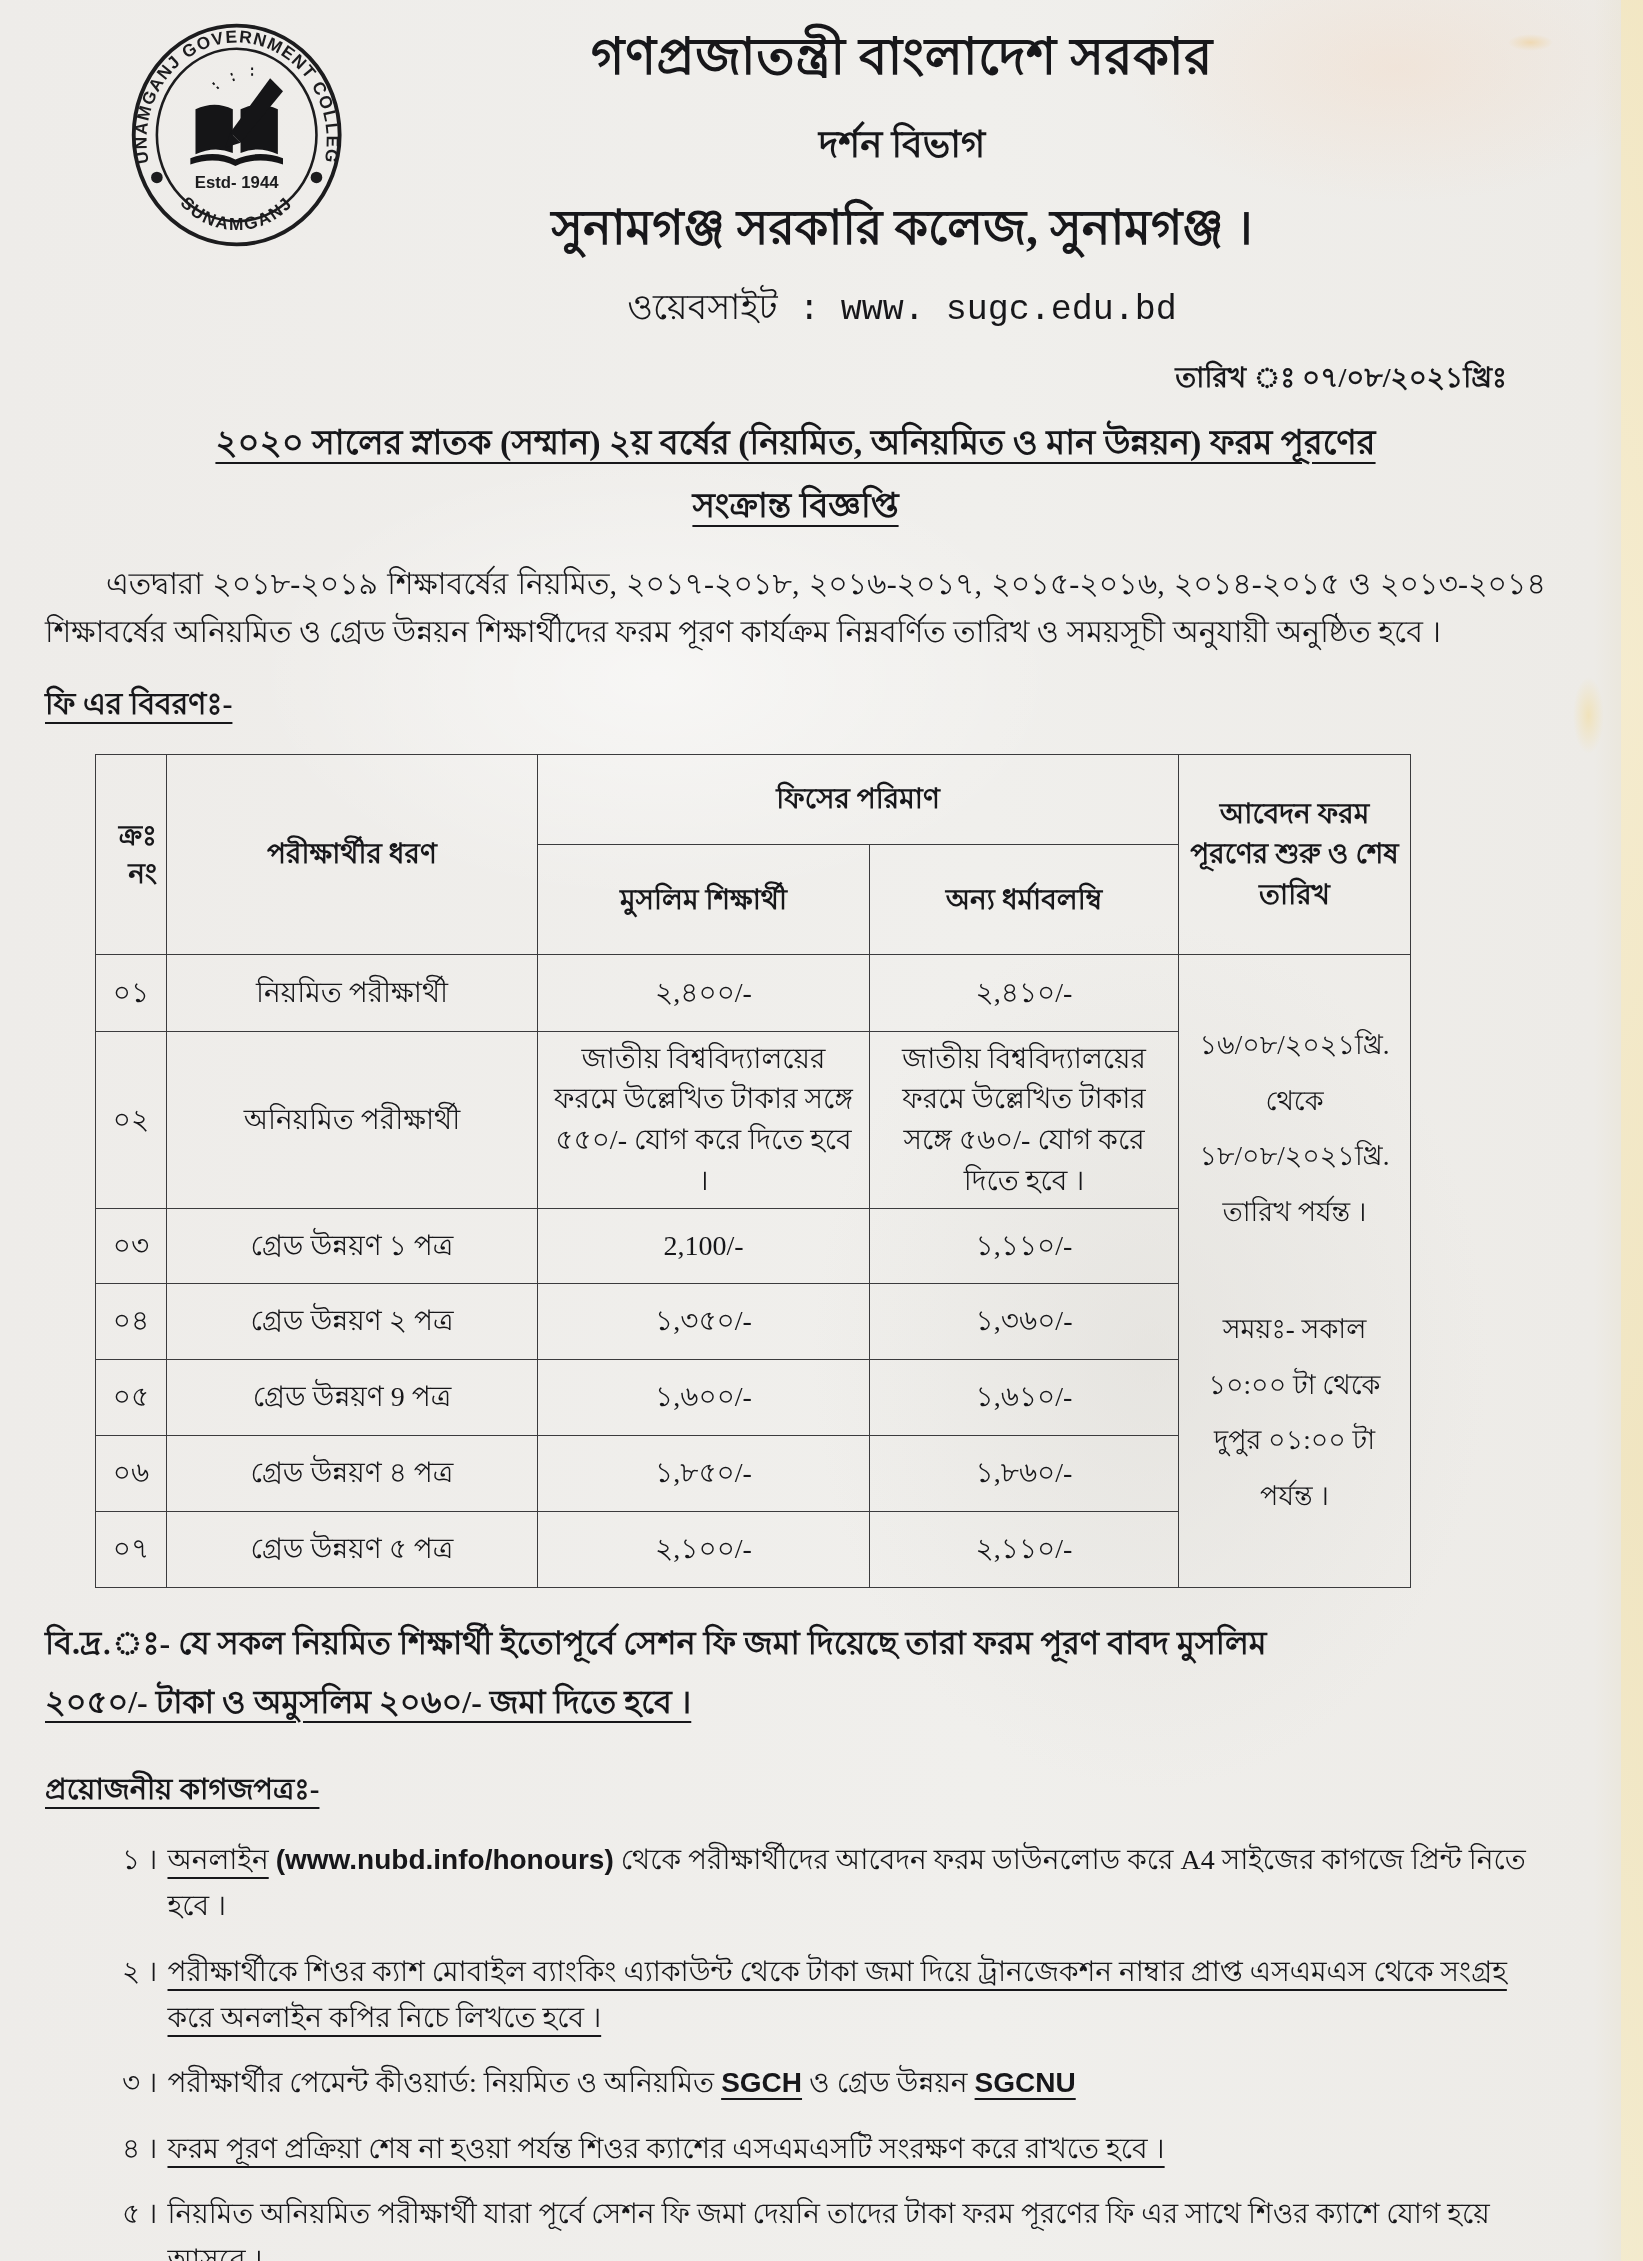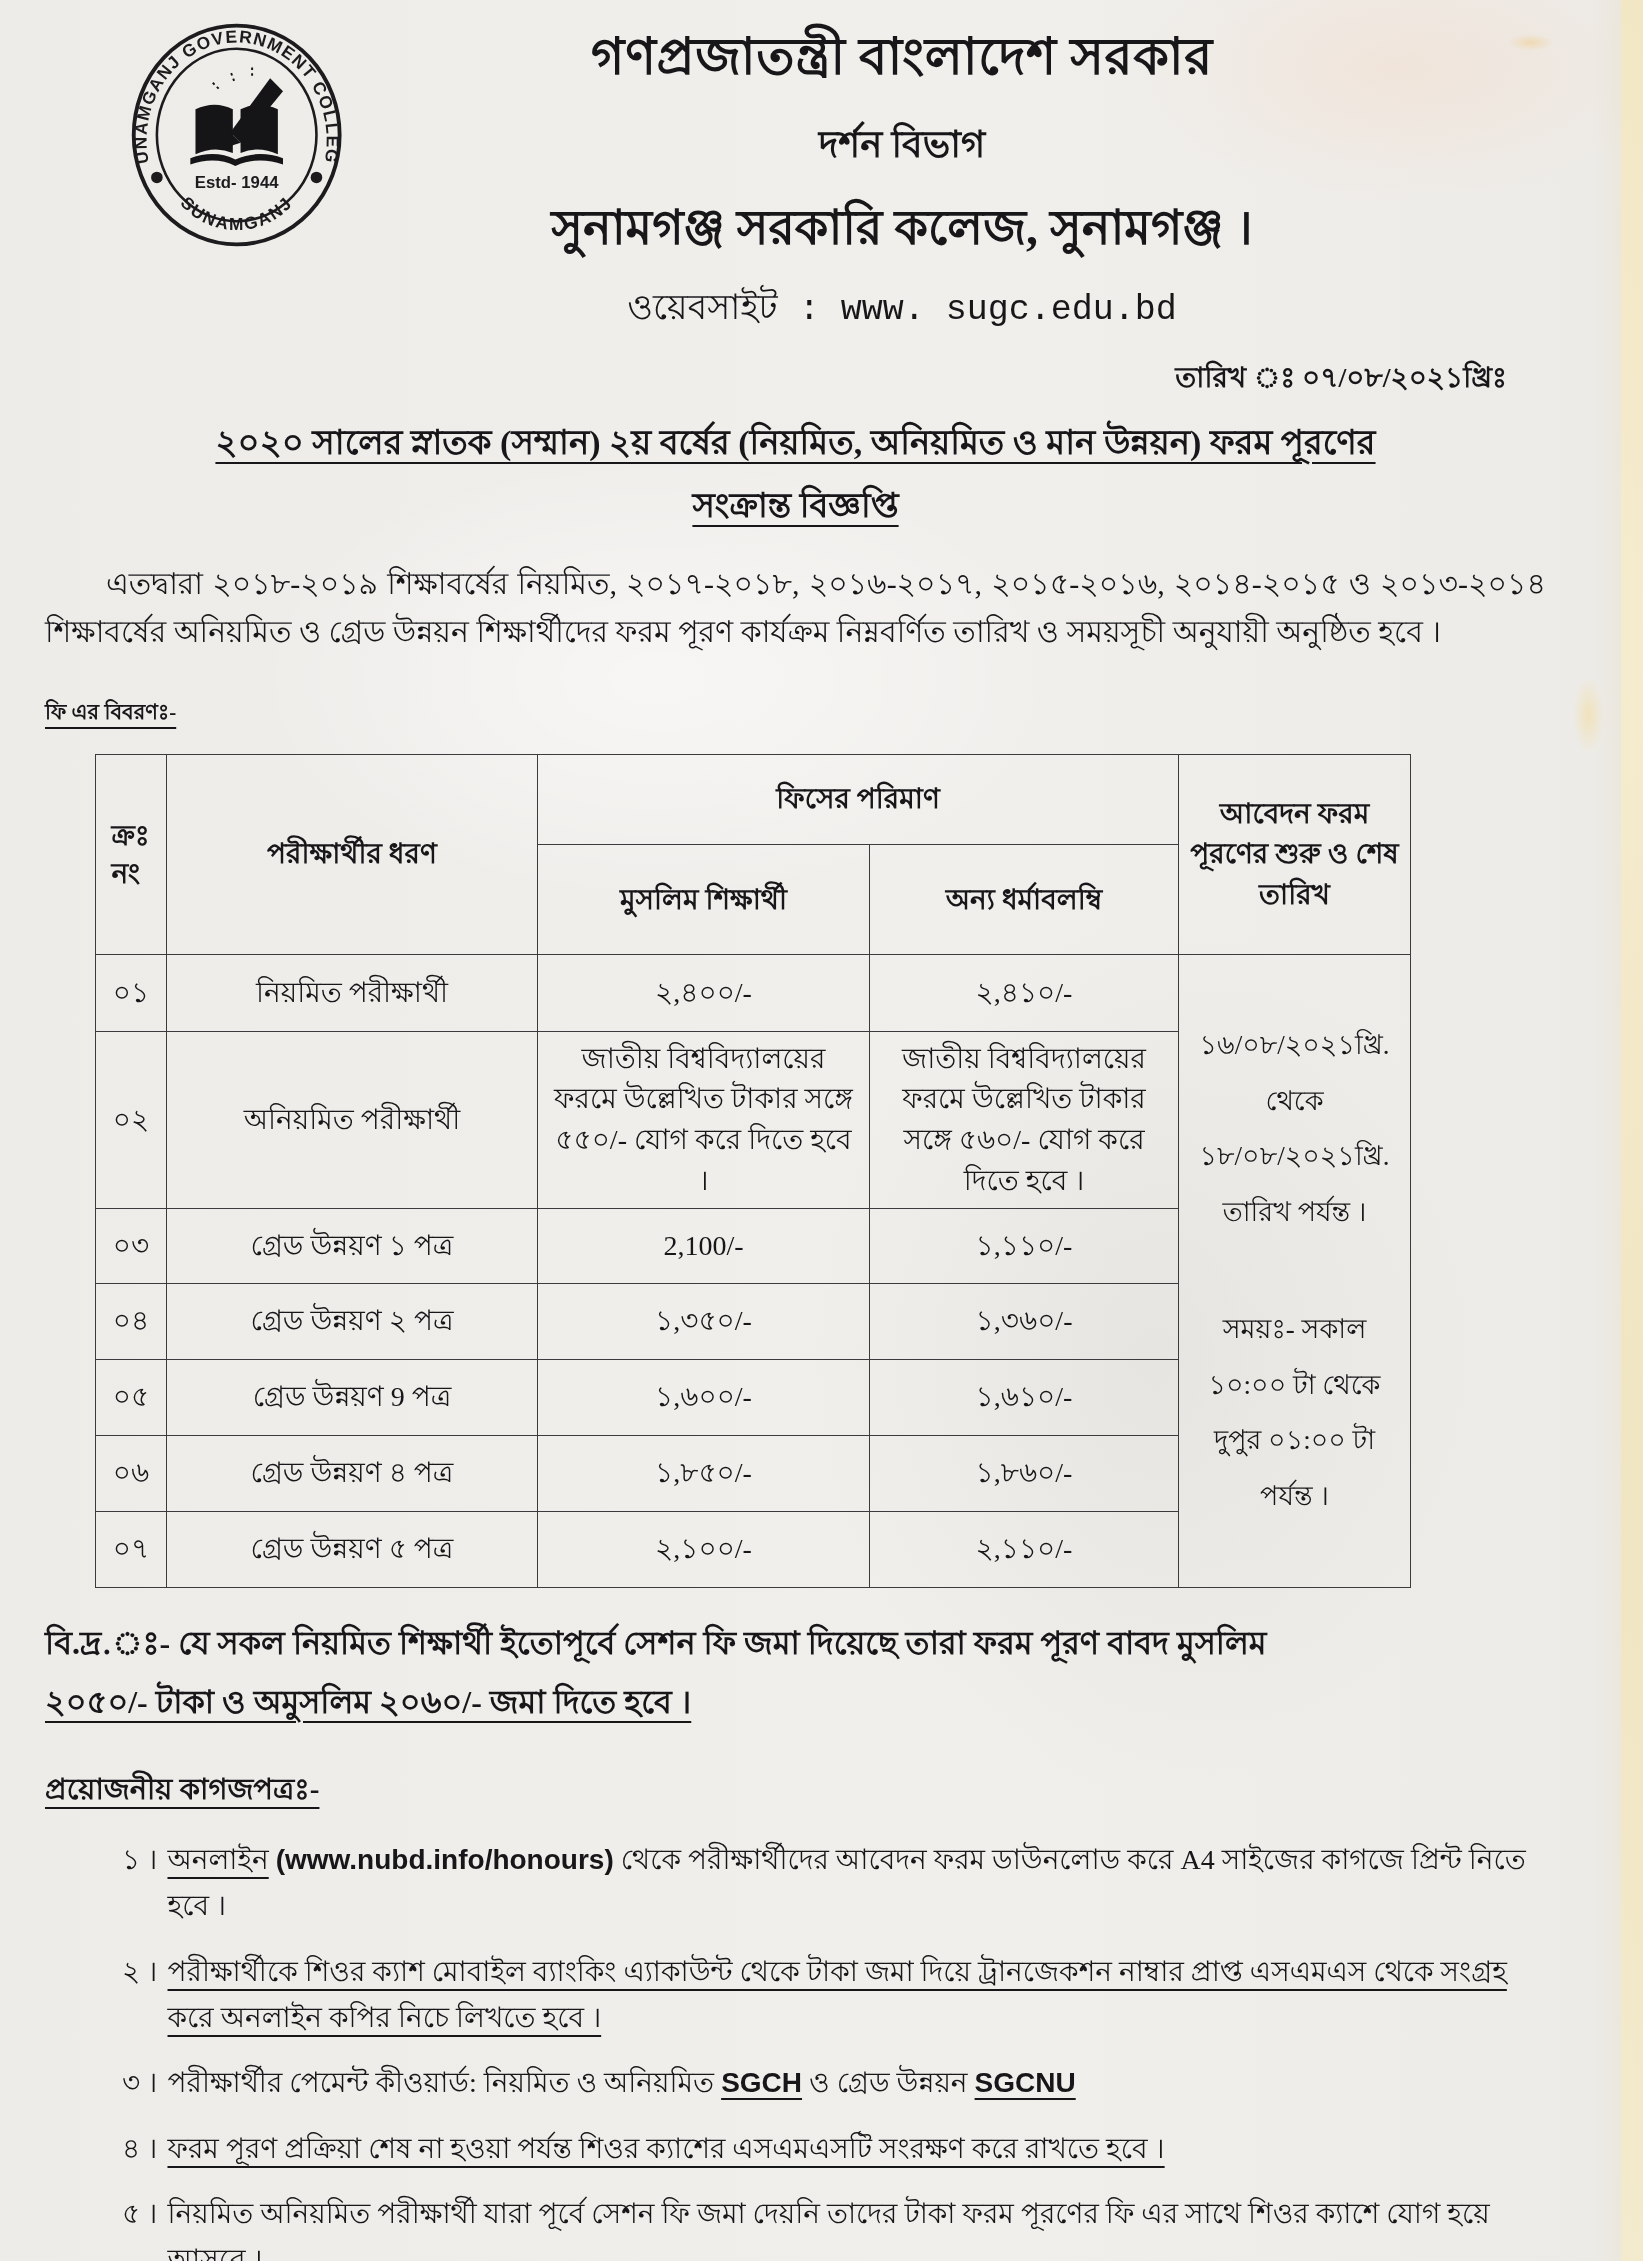--- a/index.html
+++ b/index.html
@@ -36,33 +36,33 @@
   .hdr .college{font-size:48px;font-weight:700;margin-top:13px;}
   .hdr .web{font-size:35px;margin-top:10.3px;font-family:Liberation Mono, monospace;}
   .dateline{text-align:right;font-size:28px;font-weight:700;padding-right:39px;margin-top:17px;}
 
   
   .title{ text-align:center;font-size:34px;font-weight:700;line-height:1.85;margin-top:9px;}
   .u{ text-decoration:underline;text-decoration-thickness:1.9px;text-underline-offset:7.7px;}
 
   .intro{font-size:30px;line-height:1.6;text-align:justify;margin-top:22px;text-indent:61px;}
 
-  .fee-label{font-size:21px;font-weight:700;margin-top:40px;}
+  .fee-label{font-size:30px;font-weight:700;margin-top:24px;}
 
   
   table.fees{border-collapse:collapse;margin:23px 0 0 50px;width:1315px;table-layout:fixed;}
   table.fees td{border:1.9px solid #3b3b3d;text-align:center;vertical-align:middle;
     font-size:28px;line-height:1.45;padding:6.4px 9px;}
   table.fees td.hd{font-weight:700;}
   col.c-sl{width:71px;} col.c-type{width:371px;} col.c-mus{width:332px;}
   col.c-oth{width:309px;} col.c-dt{width:232px;}
   tr.r-fee1 td{height:77px;}
   tr.r-sm td{height:62px;}
   td.wrapcell{font-size:27px;padding:17px 13px;}
-  td.slhd div{line-height:1.35;text-align:left;padding-left:6.4px;}
+  td.slhd div{line-height:1.35;text-align:right;padding-left:6.4px;}
   .datecell{font-weight:400;}
   .datecell .grp{display:flex;flex-direction:column;gap:15px;font-size:27px;line-height:1.5;}
   .datecell .grp + .grp{margin-top:77px;}
 
   
   .note{font-size:32px;font-weight:700;line-height:1.85;margin-top:26px;}
 
   .req-label{font-size:29px;font-weight:700;margin-top:34px;}
   ol.req{list-style:none;margin:22px 0 0 0;padding:0 0 0 77px;}
   ol.req li{display:flex;gap:10.3px;font-size:28px;line-height:1.65;margin-bottom:19.3px;}

